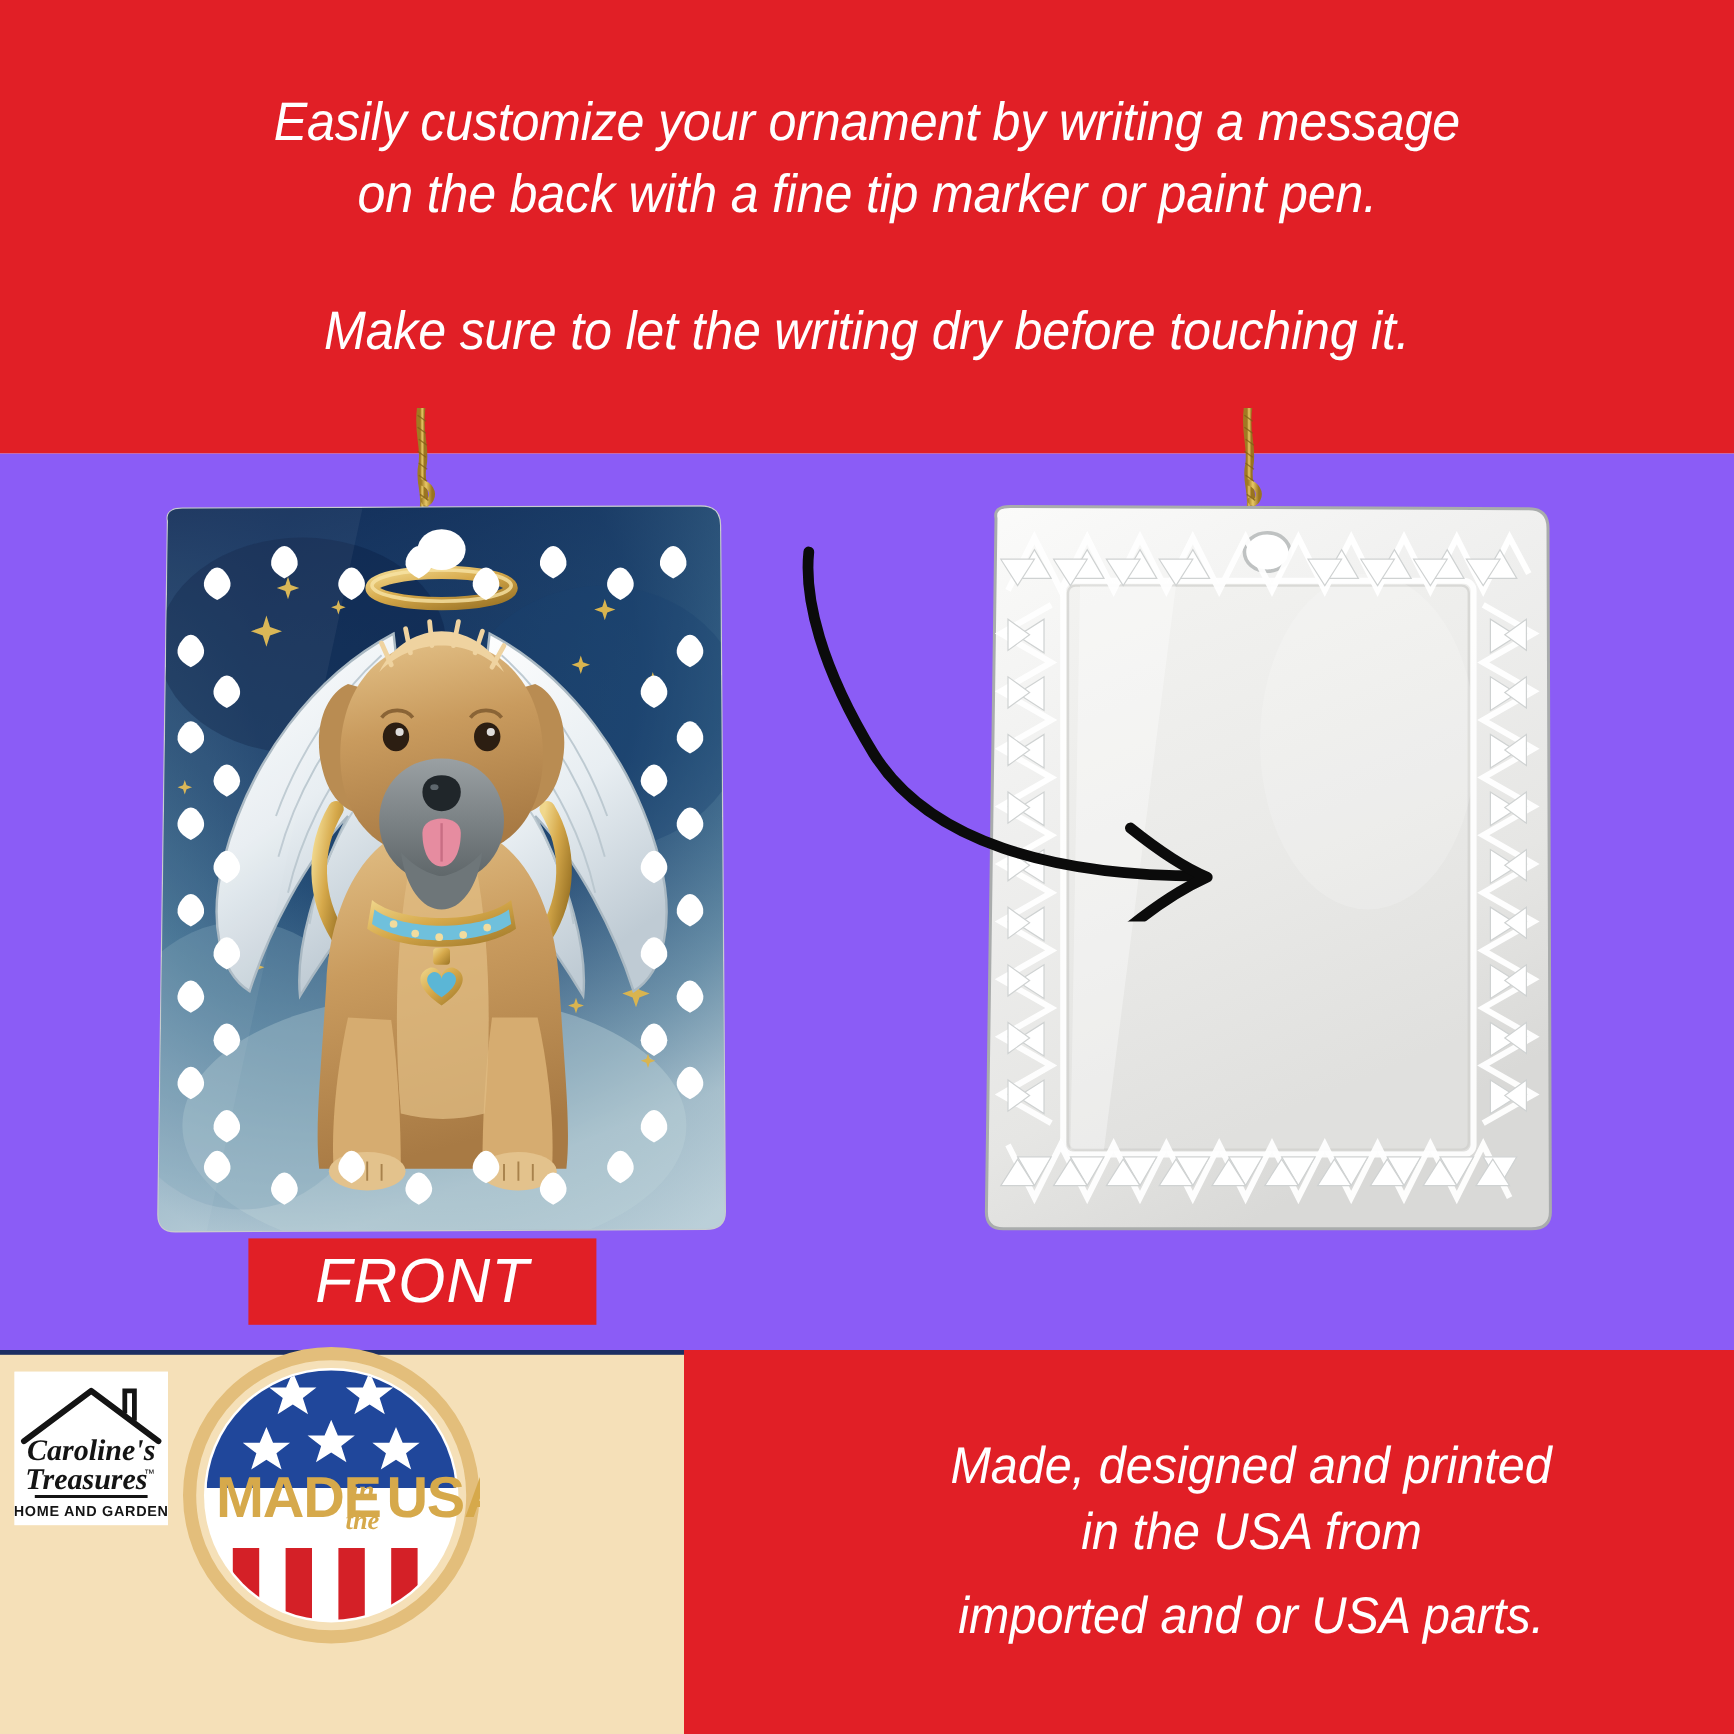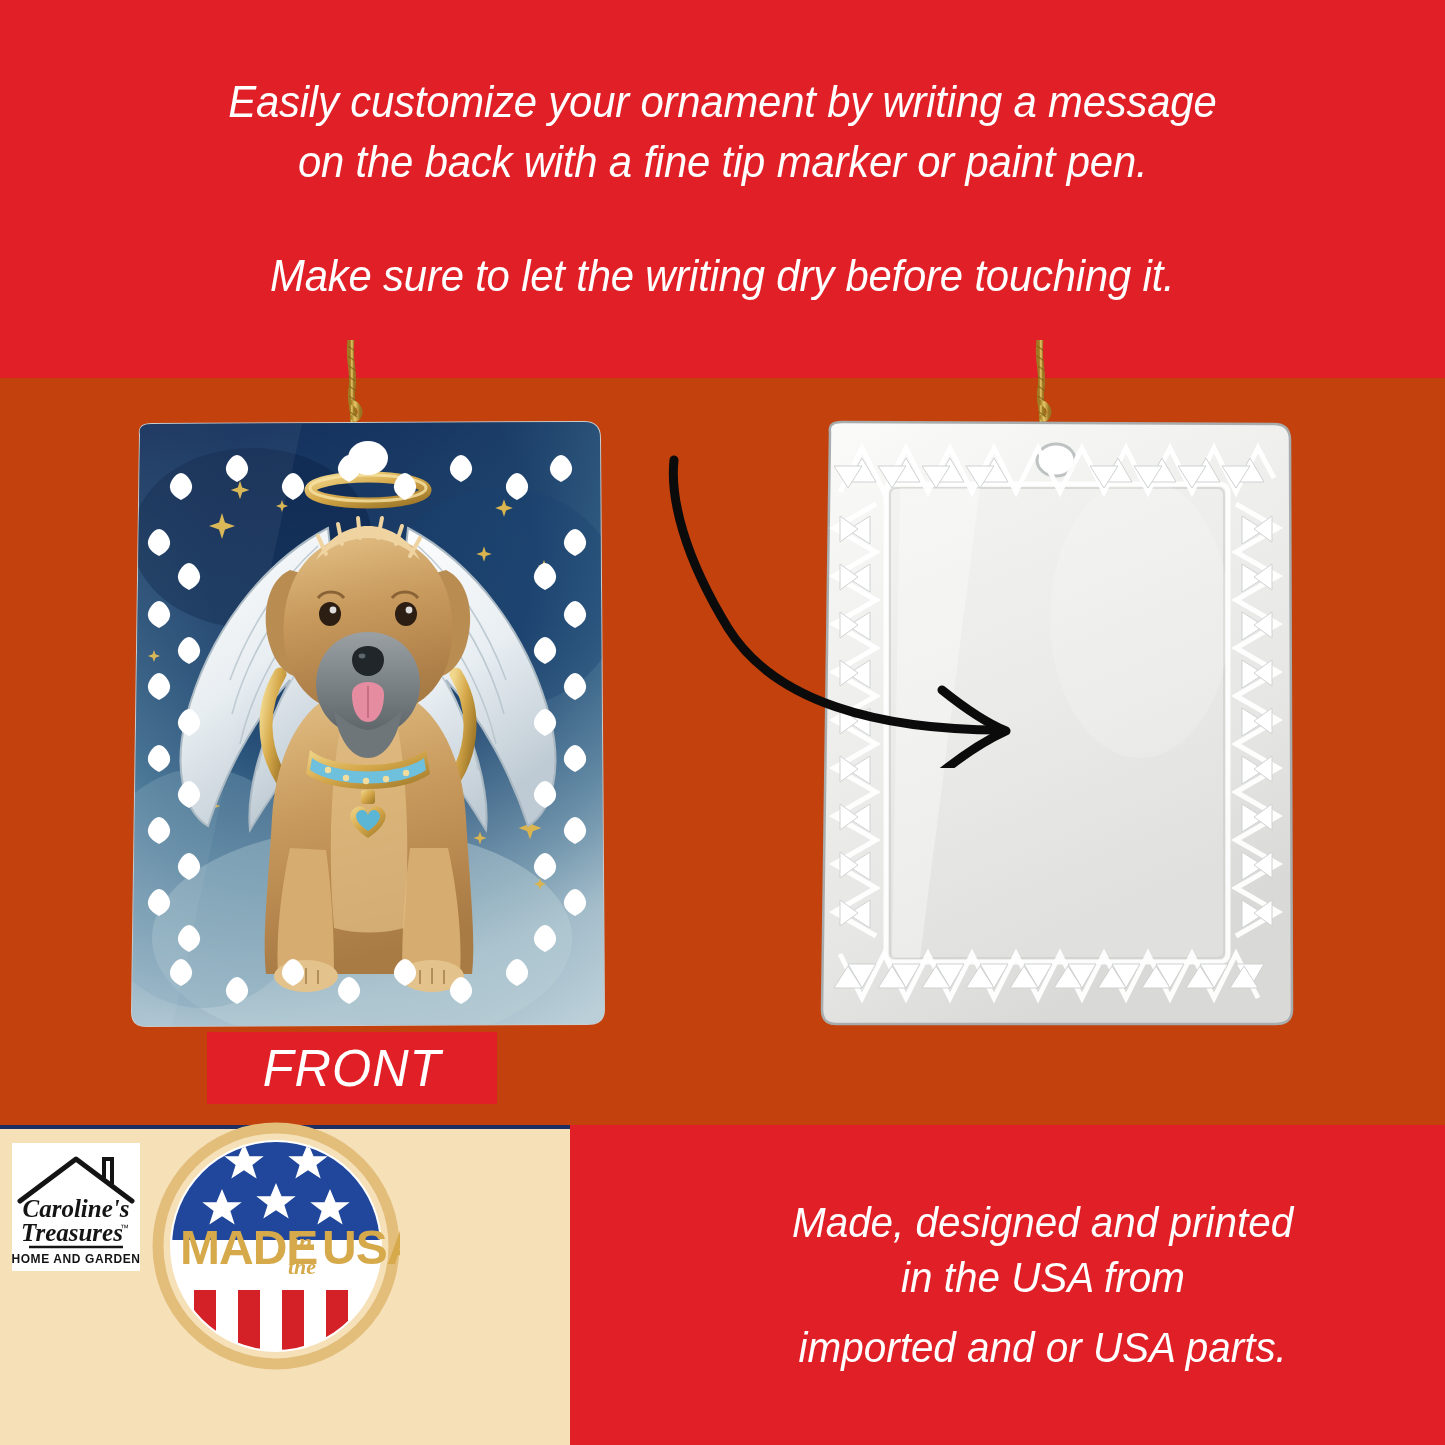--- a/index.html
+++ b/index.html
@@ -17,21 +17,21 @@
   }
   .top-line {
     color:#ffffff; font-style:italic; font-weight:400;
     font-size:45px; line-height:1.33; letter-spacing:-0.2px;
     text-align:center; white-space:nowrap;
     transform:scaleX(0.93); transform-origin:center;
   }
   .top-gap { height:54px; }
 
   
-  .mid { position:absolute; left:0; top:378px; width:1445px; height:747px; background:#c2410c; }
+  .mid { position:absolute; left:0; top:378px; width:1445px; height:747px; background:#8b5cf6; }
 
   
   .cord { position:absolute; width:16px; }
   .cord svg { display:block; }
 
   
   .orn { position:absolute; }
   .orn svg { display:block; }
 
   

